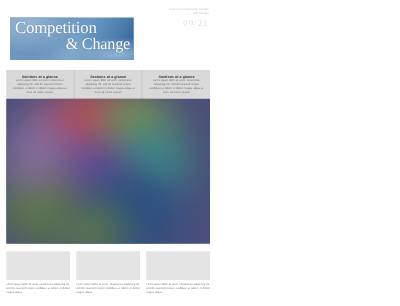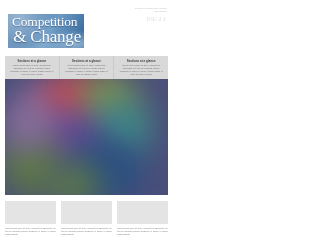--- a/index.html
+++ b/index.html
@@ -43,21 +43,21 @@
     color: #dcdce0;
     letter-spacing: 0.9px;
     font-family: "Liberation Serif", serif;
   }
 
   
   .masthead {
     position: absolute;
     left: 8px;
     top: 14px;
-    width: 76px;
+    width: 99px;
     height: 34px;
     overflow: hidden;
     background:
       radial-gradient(ellipse 70% 120% at 18% 12%, #7ea4c8 0%, rgba(126,164,200,0) 62%),
       radial-gradient(ellipse 90% 70% at 86% 88%, #8fb3d2 0%, rgba(143,179,210,0) 60%),
       linear-gradient(118deg, #3b6fa4 0%, #4a7cae 28%, #6d9bc4 55%, #4f7fae 78%, #2f5f96 100%);
   }
   .masthead-sheen {
     position: absolute;
     left: -10%;
@@ -79,21 +79,21 @@
   }
   .mt-line1 {
     display: block;
     font-size: 13.5px;
     letter-spacing: -0.2px;
     text-shadow: 0 0.5px 0.8px rgba(20,50,85,0.45);
   }
   .mt-line2 {
     display: block;
     text-align: right;
-    font-size: 17px;
+    font-size: 13px;
     letter-spacing: -0.2px;
     text-shadow: 0 0.5px 0.8px rgba(20,50,85,0.45);
   }
 
   
   .band {
     position: absolute;
     left: 5px;
     top: 56px;
     width: 163px;

